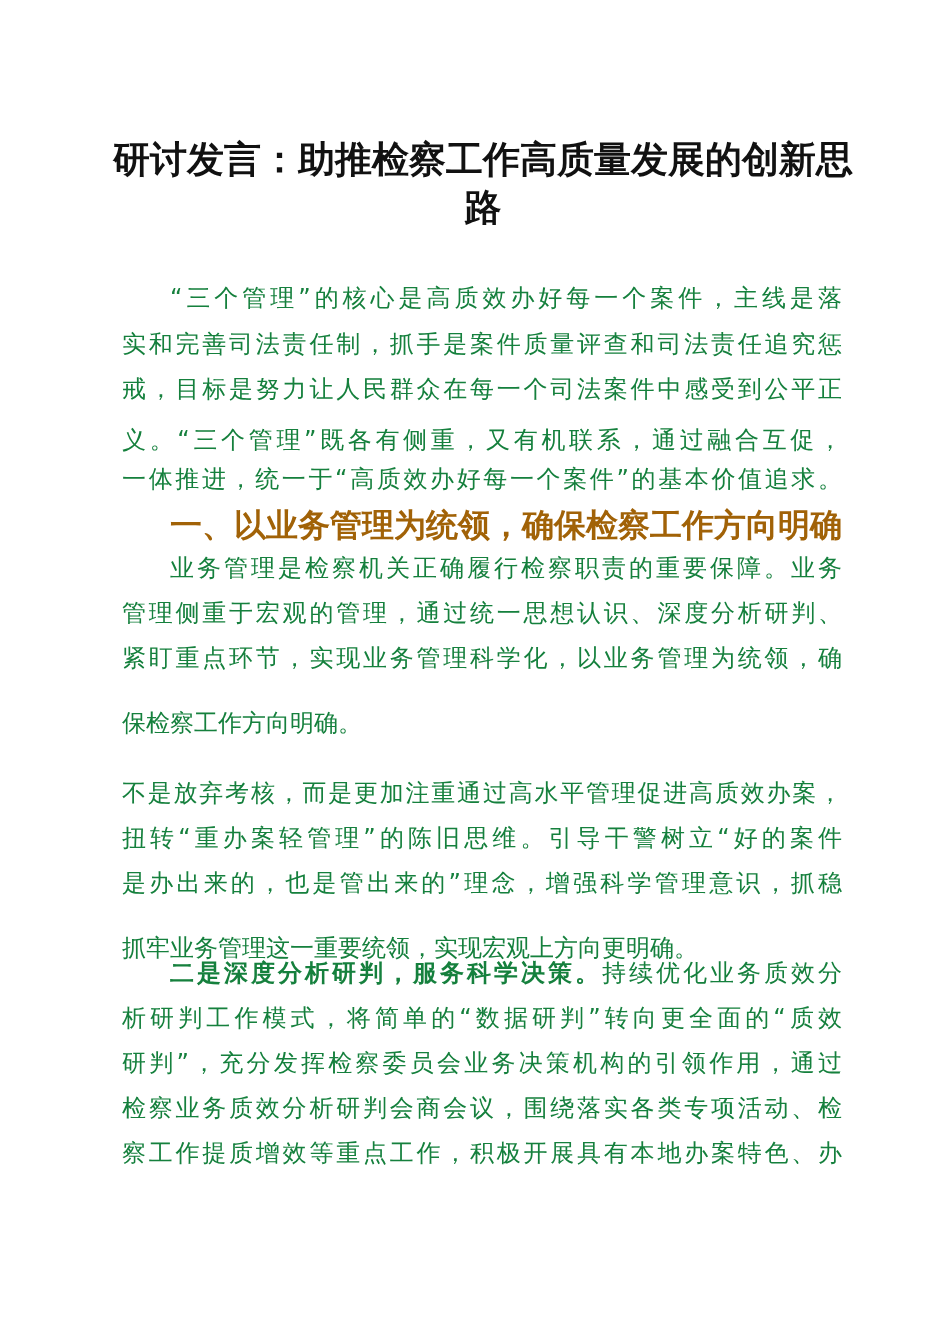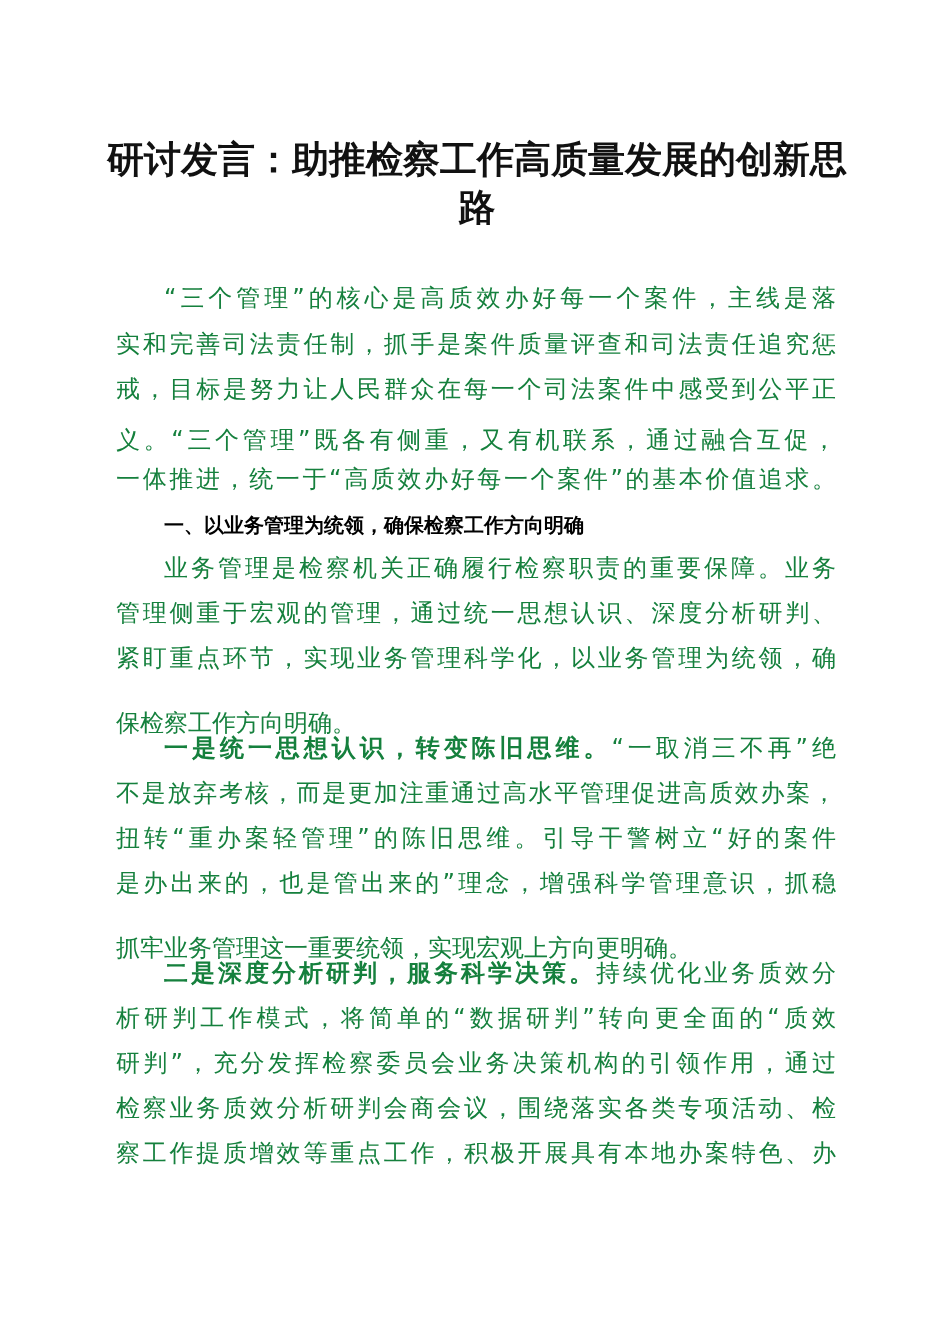--- a/index.html
+++ b/index.html
@@ -9,21 +9,21 @@
     }
     body {
       width: 950px;
       height: 1344px;
       position: relative;
       overflow: hidden;
       color: #111111;
     }
     .page {
       position: absolute;
-      left: 2px; top: 0;
+      left: 8px; top: 0;
       width: 856px;
       height: 1344px;
       background: #ffffff;
     }
     .title {
       position: absolute;
       left: 100px;
       width: 750px;
       text-align: center;
       font-family: "DejaVu Serif", "Liberation Serif", serif;
@@ -55,24 +55,24 @@
     }
     .line.last {
       text-align-last: left;
       margin-top: 20px;
     }
     .heading {
       position: absolute;
       left: 162px;
       font-family: Liberation Sans, sans-serif;
       font-weight: bold;
-      font-size: 20px;
+      font-size: 32px;
       line-height: 40px;
       white-space: nowrap;
-      color: #000000;
+      color: #a16207;
     }
     .lead {
       font-weight: bold;
     }
   </style>
 </head>
 <body>
 
 <div class="page">
 
@@ -85,23 +85,20 @@
   <div class="line" style="top:414px;margin-top:6px;">义。“三个管理”既各有侧重，又有机联系，通过融合互促，</div>
   <div class="line" style="top:459px;">一体推进，统一于“高质效办好每一个案件”的基本价值追求。</div>
 
   <div class="heading" style="top:505px;">一、以业务管理为统领，确保检察工作方向明确</div>
 
   <div class="line indent" style="top:548px;">业务管理是检察机关正确履行检察职责的重要保障。业务</div>
   <div class="line" style="top:593px;">管理侧重于宏观的管理，通过统一思想认识、深度分析研判、</div>
   <div class="line" style="top:638px;">紧盯重点环节，实现业务管理科学化，以业务管理为统领，确</div>
   <div class="line last" style="top:683px;">保检察工作方向明确。</div>
 
-  <div class="line indent" style="top:728px;">
-    <span class="lead">一是统一思想认识，转变陈旧思维。</span><span>“一取消三不再”绝</span>
-  </div>
   <div class="line" style="top:773px;">不是放弃考核，而是更加注重通过高水平管理促进高质效办案，</div>
   <div class="line" style="top:818px;">扭转“重办案轻管理”的陈旧思维。引导干警树立“好的案件</div>
   <div class="line" style="top:863px;">是办出来的，也是管出来的”理念，增强科学管理意识，抓稳</div>
   <div class="line last" style="top:908px;">抓牢业务管理这一重要统领，实现宏观上方向更明确。</div>
 
   <div class="line indent" style="top:953px;">
     <span class="lead">二是深度分析研判，服务科学决策。</span><span>持续优化业务质效分</span>
   </div>
   <div class="line" style="top:998px;">析研判工作模式，将简单的“数据研判”转向更全面的“质效</div>
   <div class="line" style="top:1043px;">研判”，充分发挥检察委员会业务决策机构的引领作用，通过</div>

